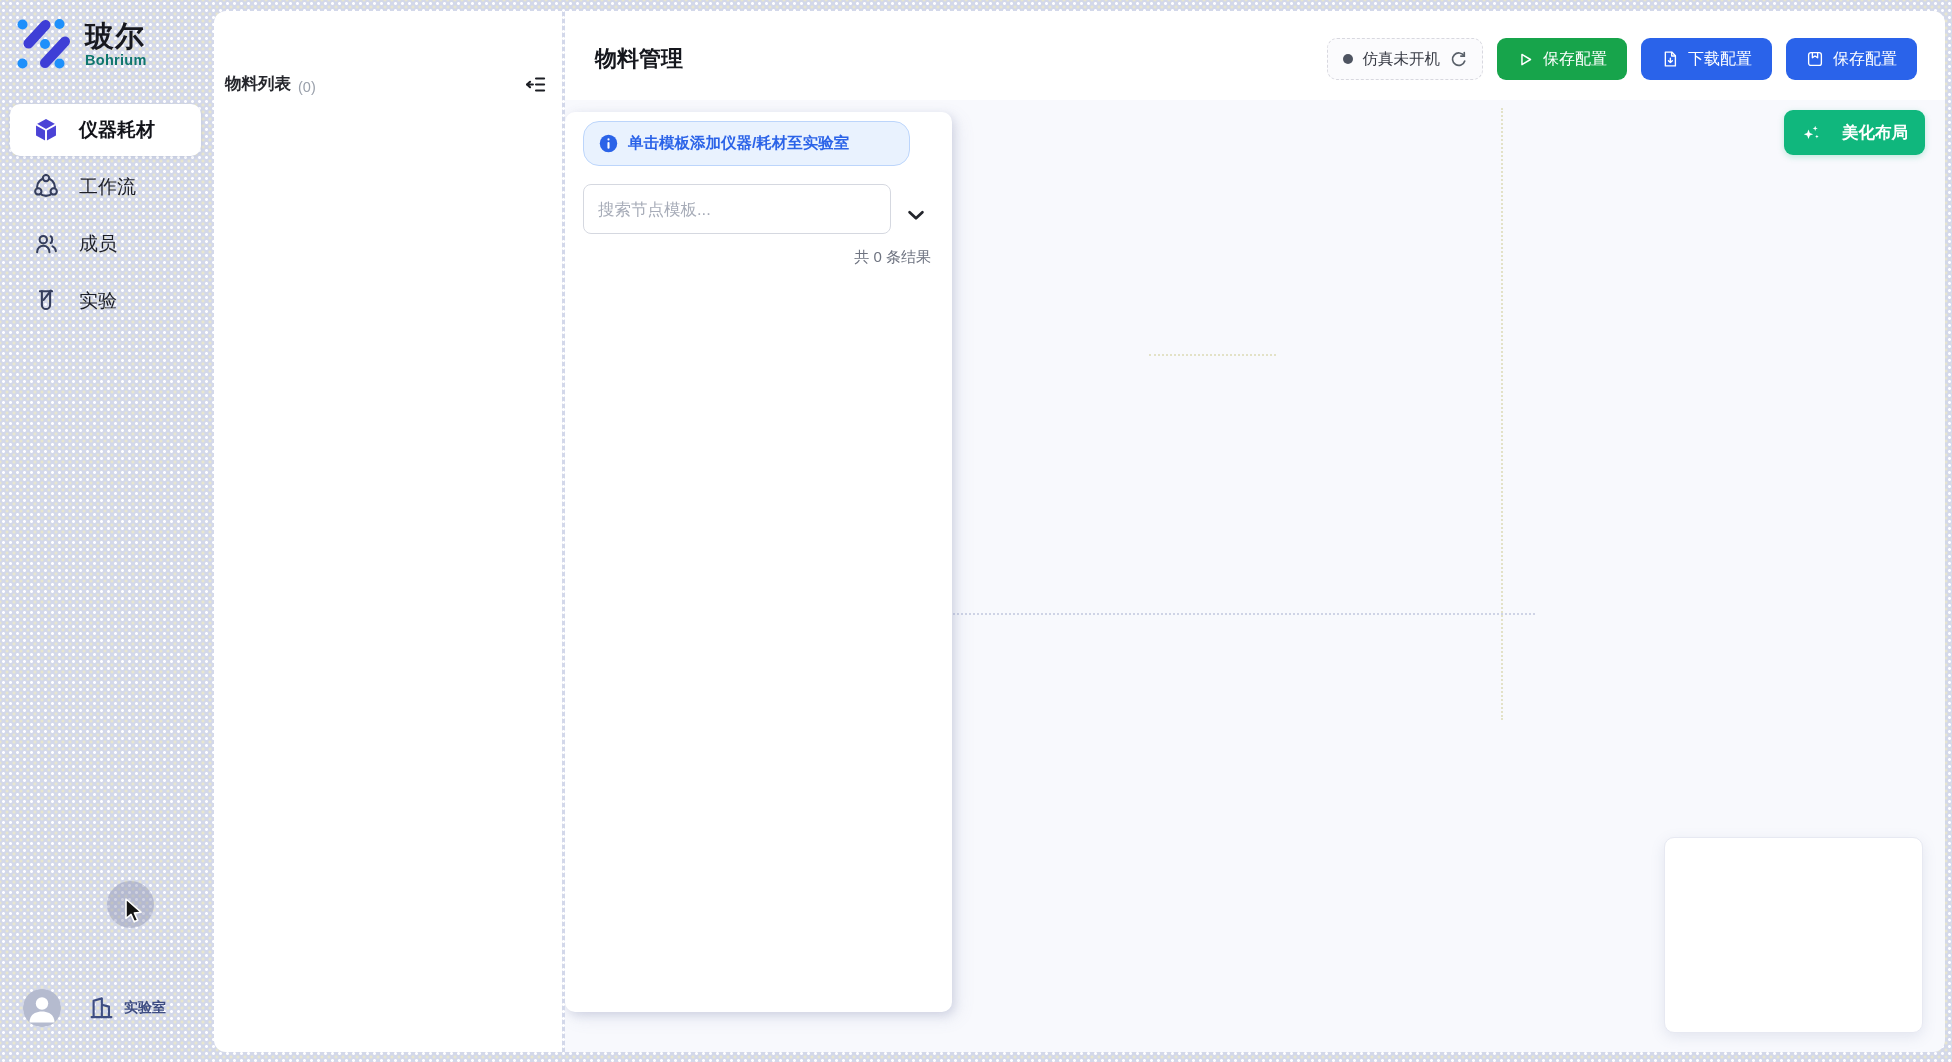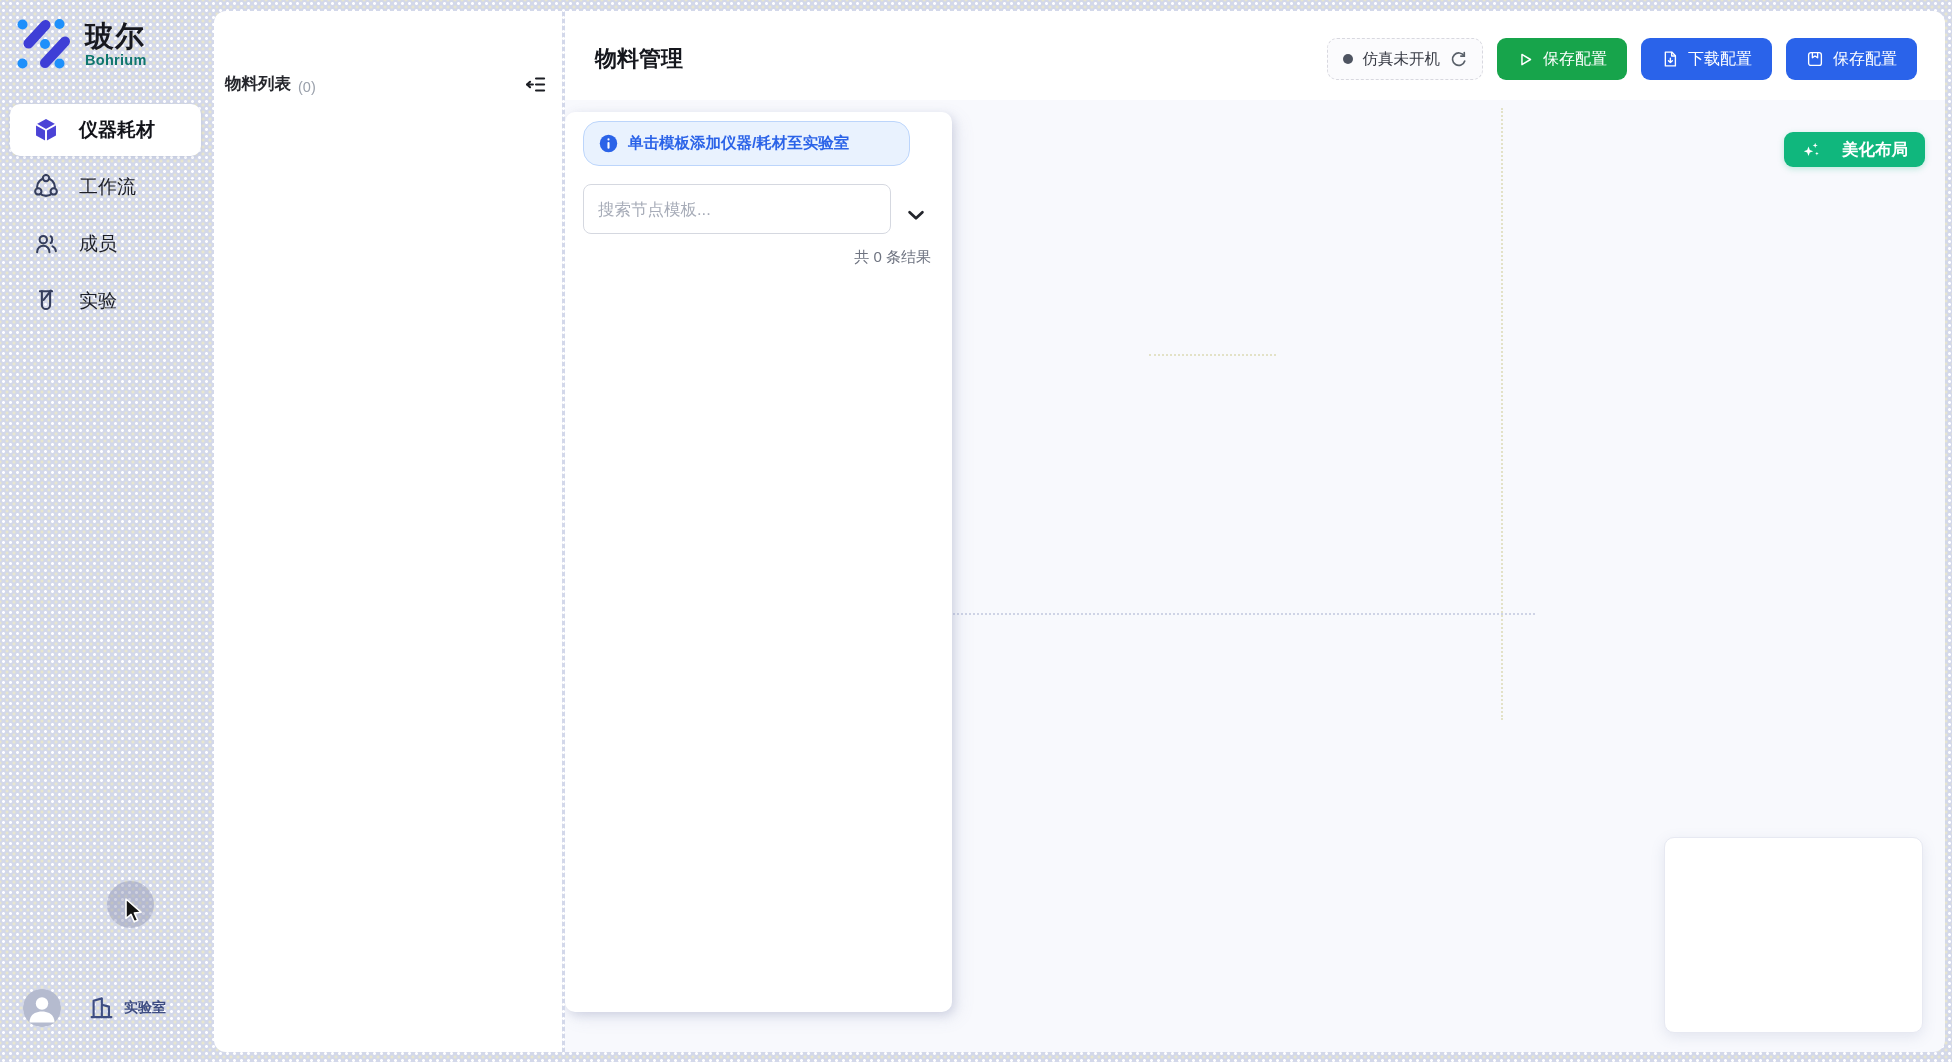--- a/index.html
+++ b/index.html
@@ -78,21 +78,21 @@
   .hint-text{font-size:15.5px;font-weight:600;color:#2b63e8;white-space:nowrap;}
   .search-input{position:absolute;left:18px;top:72px;width:308px;height:50px;border:1px solid #d5d8e0;
     border-radius:8px;background:#fff;padding:0 14px;font-size:16.5px;color:#33363e;outline:none;
     font-family:"Liberation Sans","DejaVu Sans",sans-serif;}
   .search-input::placeholder{color:#a7acb8;}
   .chevron-btn{position:absolute;left:338px;top:90px;width:26px;height:26px;display:flex;
     align-items:center;justify-content:center;cursor:pointer;}
   .result-count{position:absolute;right:21px;top:136px;font-size:15px;color:#6e7380;}
   .empty-text{position:absolute;left:0;right:0;top:198px;text-align:center;font-size:17px;color:#6f7582;}
 
-  .beautify-btn{position:absolute;top:32px;right:20px;height:35px;border:none;border-radius:9px;
+  .beautify-btn{position:absolute;top:10px;right:20px;height:45px;border:none;border-radius:9px;
     background:#10b77d;color:#fff;display:flex;align-items:center;gap:21px;padding:0 17px;
     font-size:16.5px;font-weight:600;cursor:pointer;box-shadow:0 2px 6px rgba(16,183,125,.25);
     font-family:"Liberation Sans","DejaVu Sans",sans-serif;}
   .minimap{position:absolute;right:22px;bottom:19px;width:259px;height:196px;background:#ffffff;
     border:1px solid #e7e9f2;border-radius:10px;box-shadow:0 4px 14px rgba(120,130,170,.16);}
 </style>
 </head>
 <body>
 
 <div class="sidebar">

